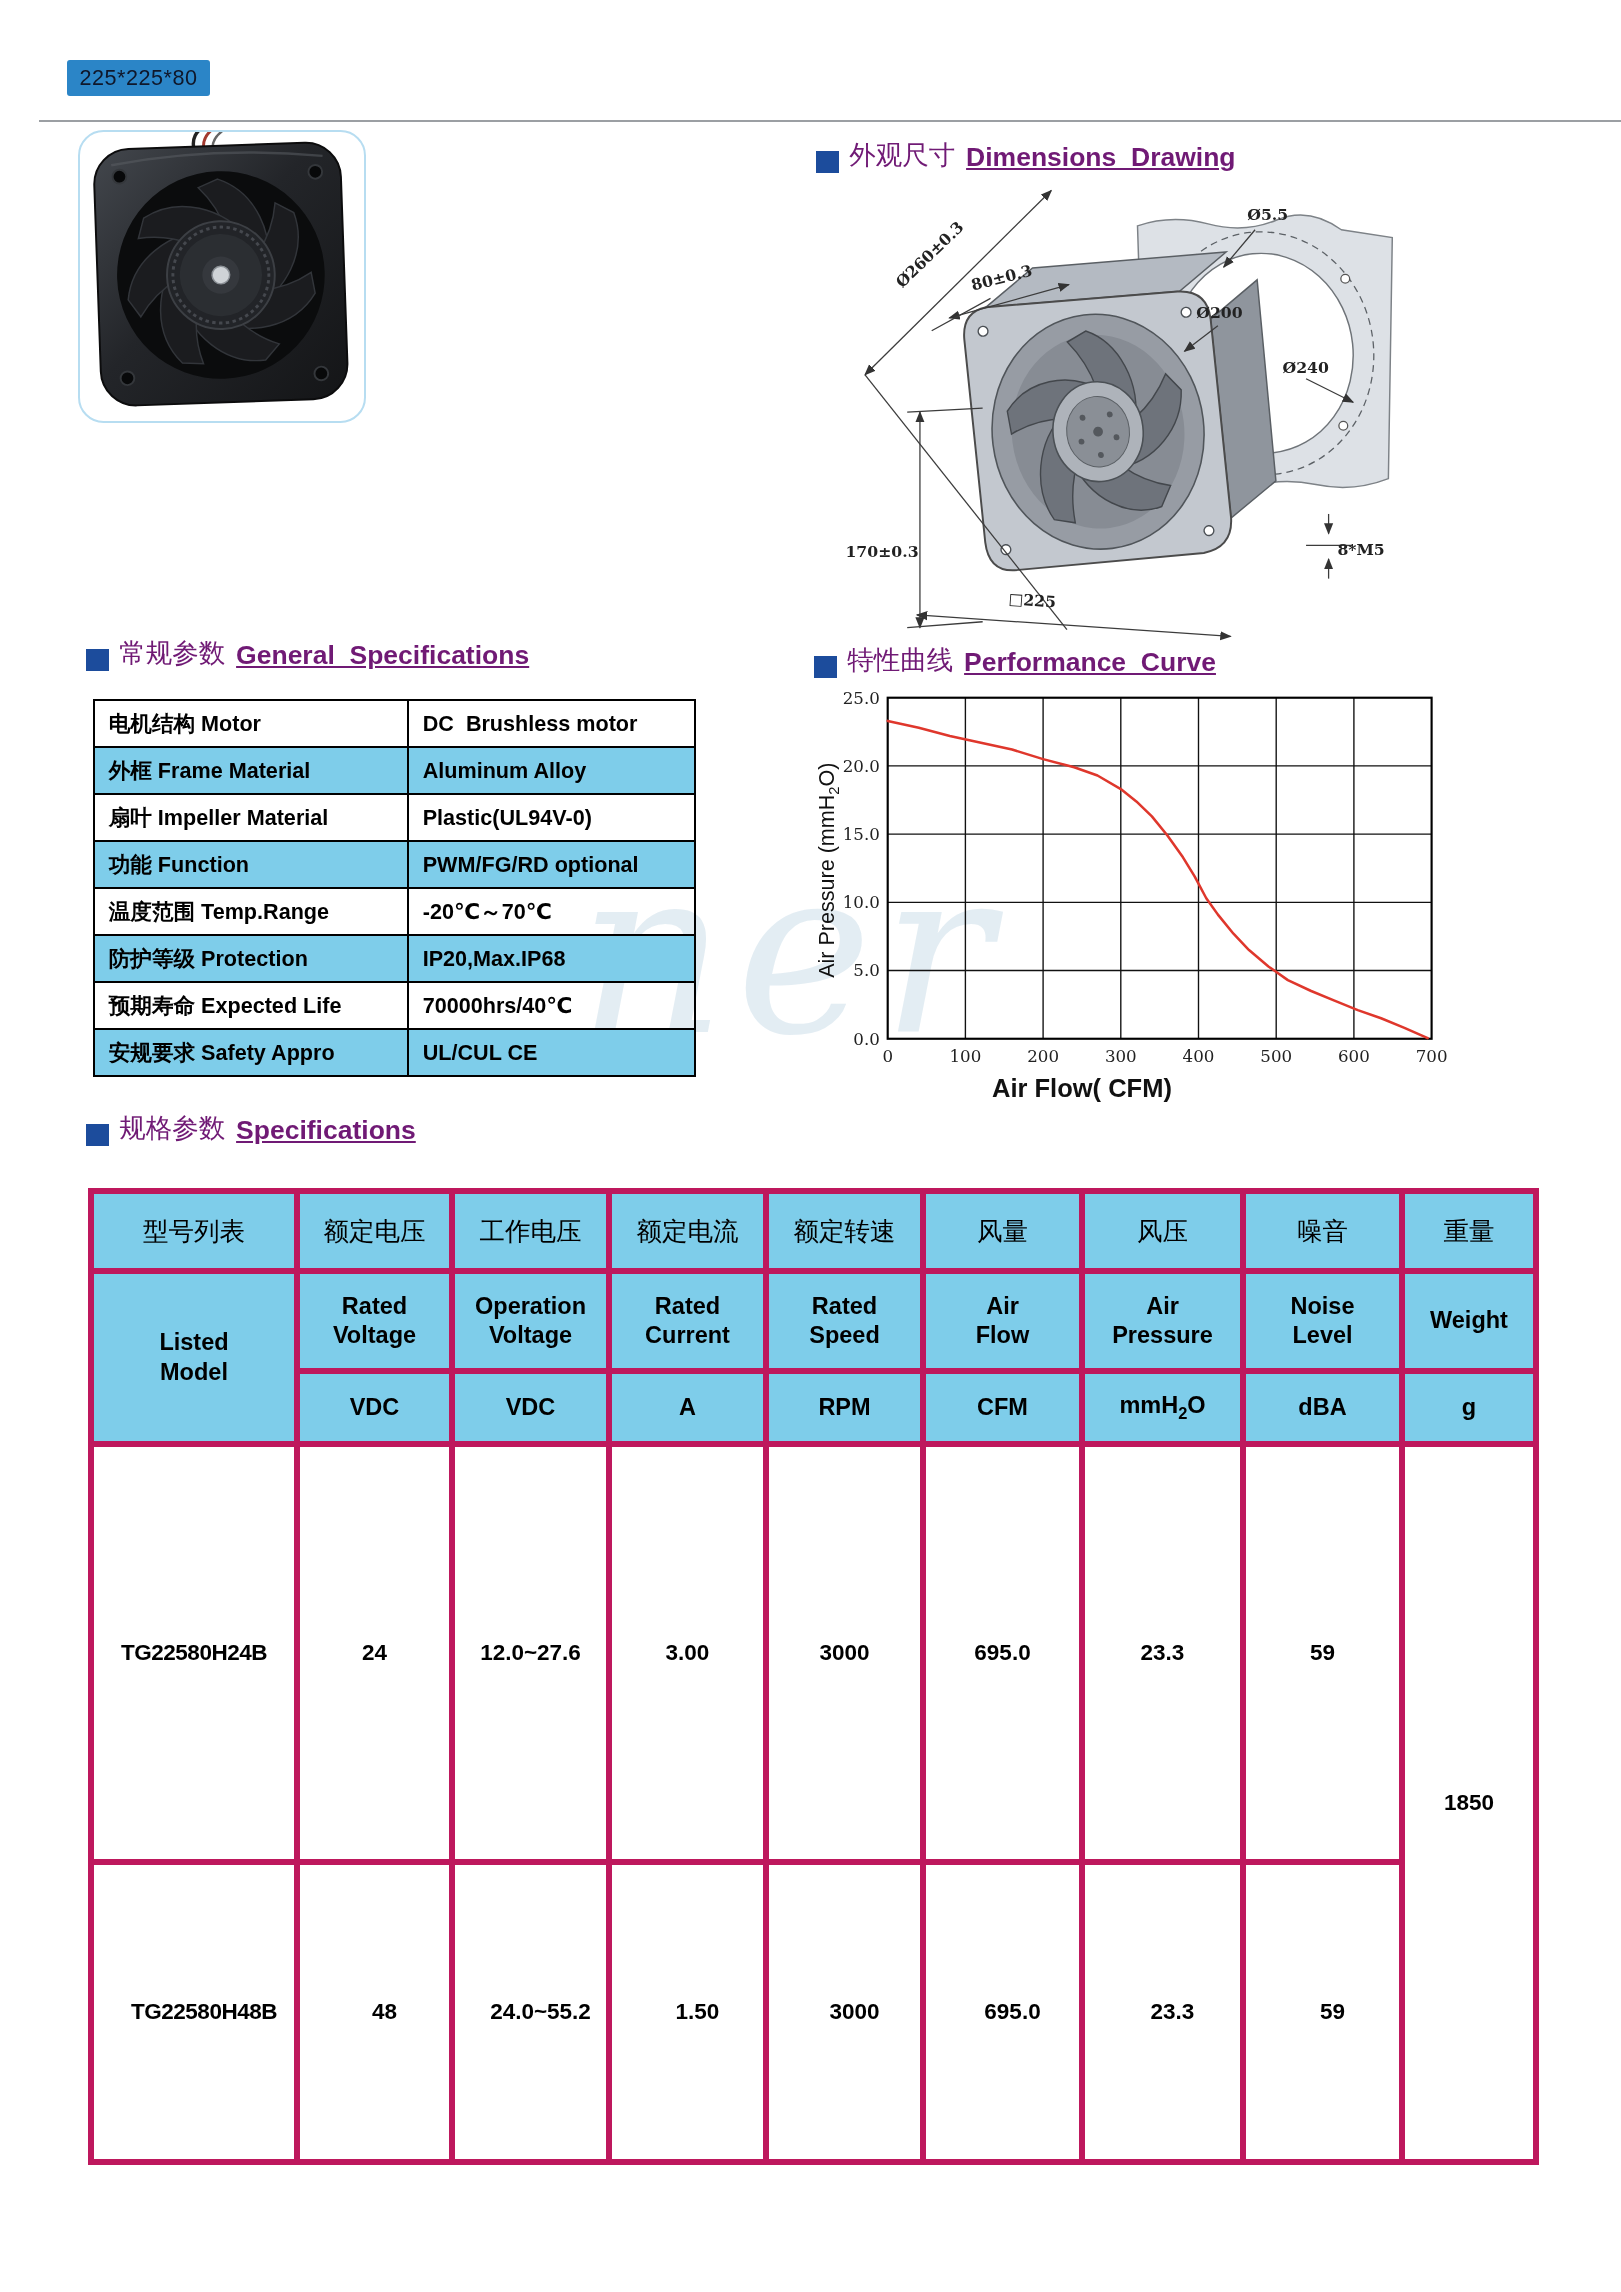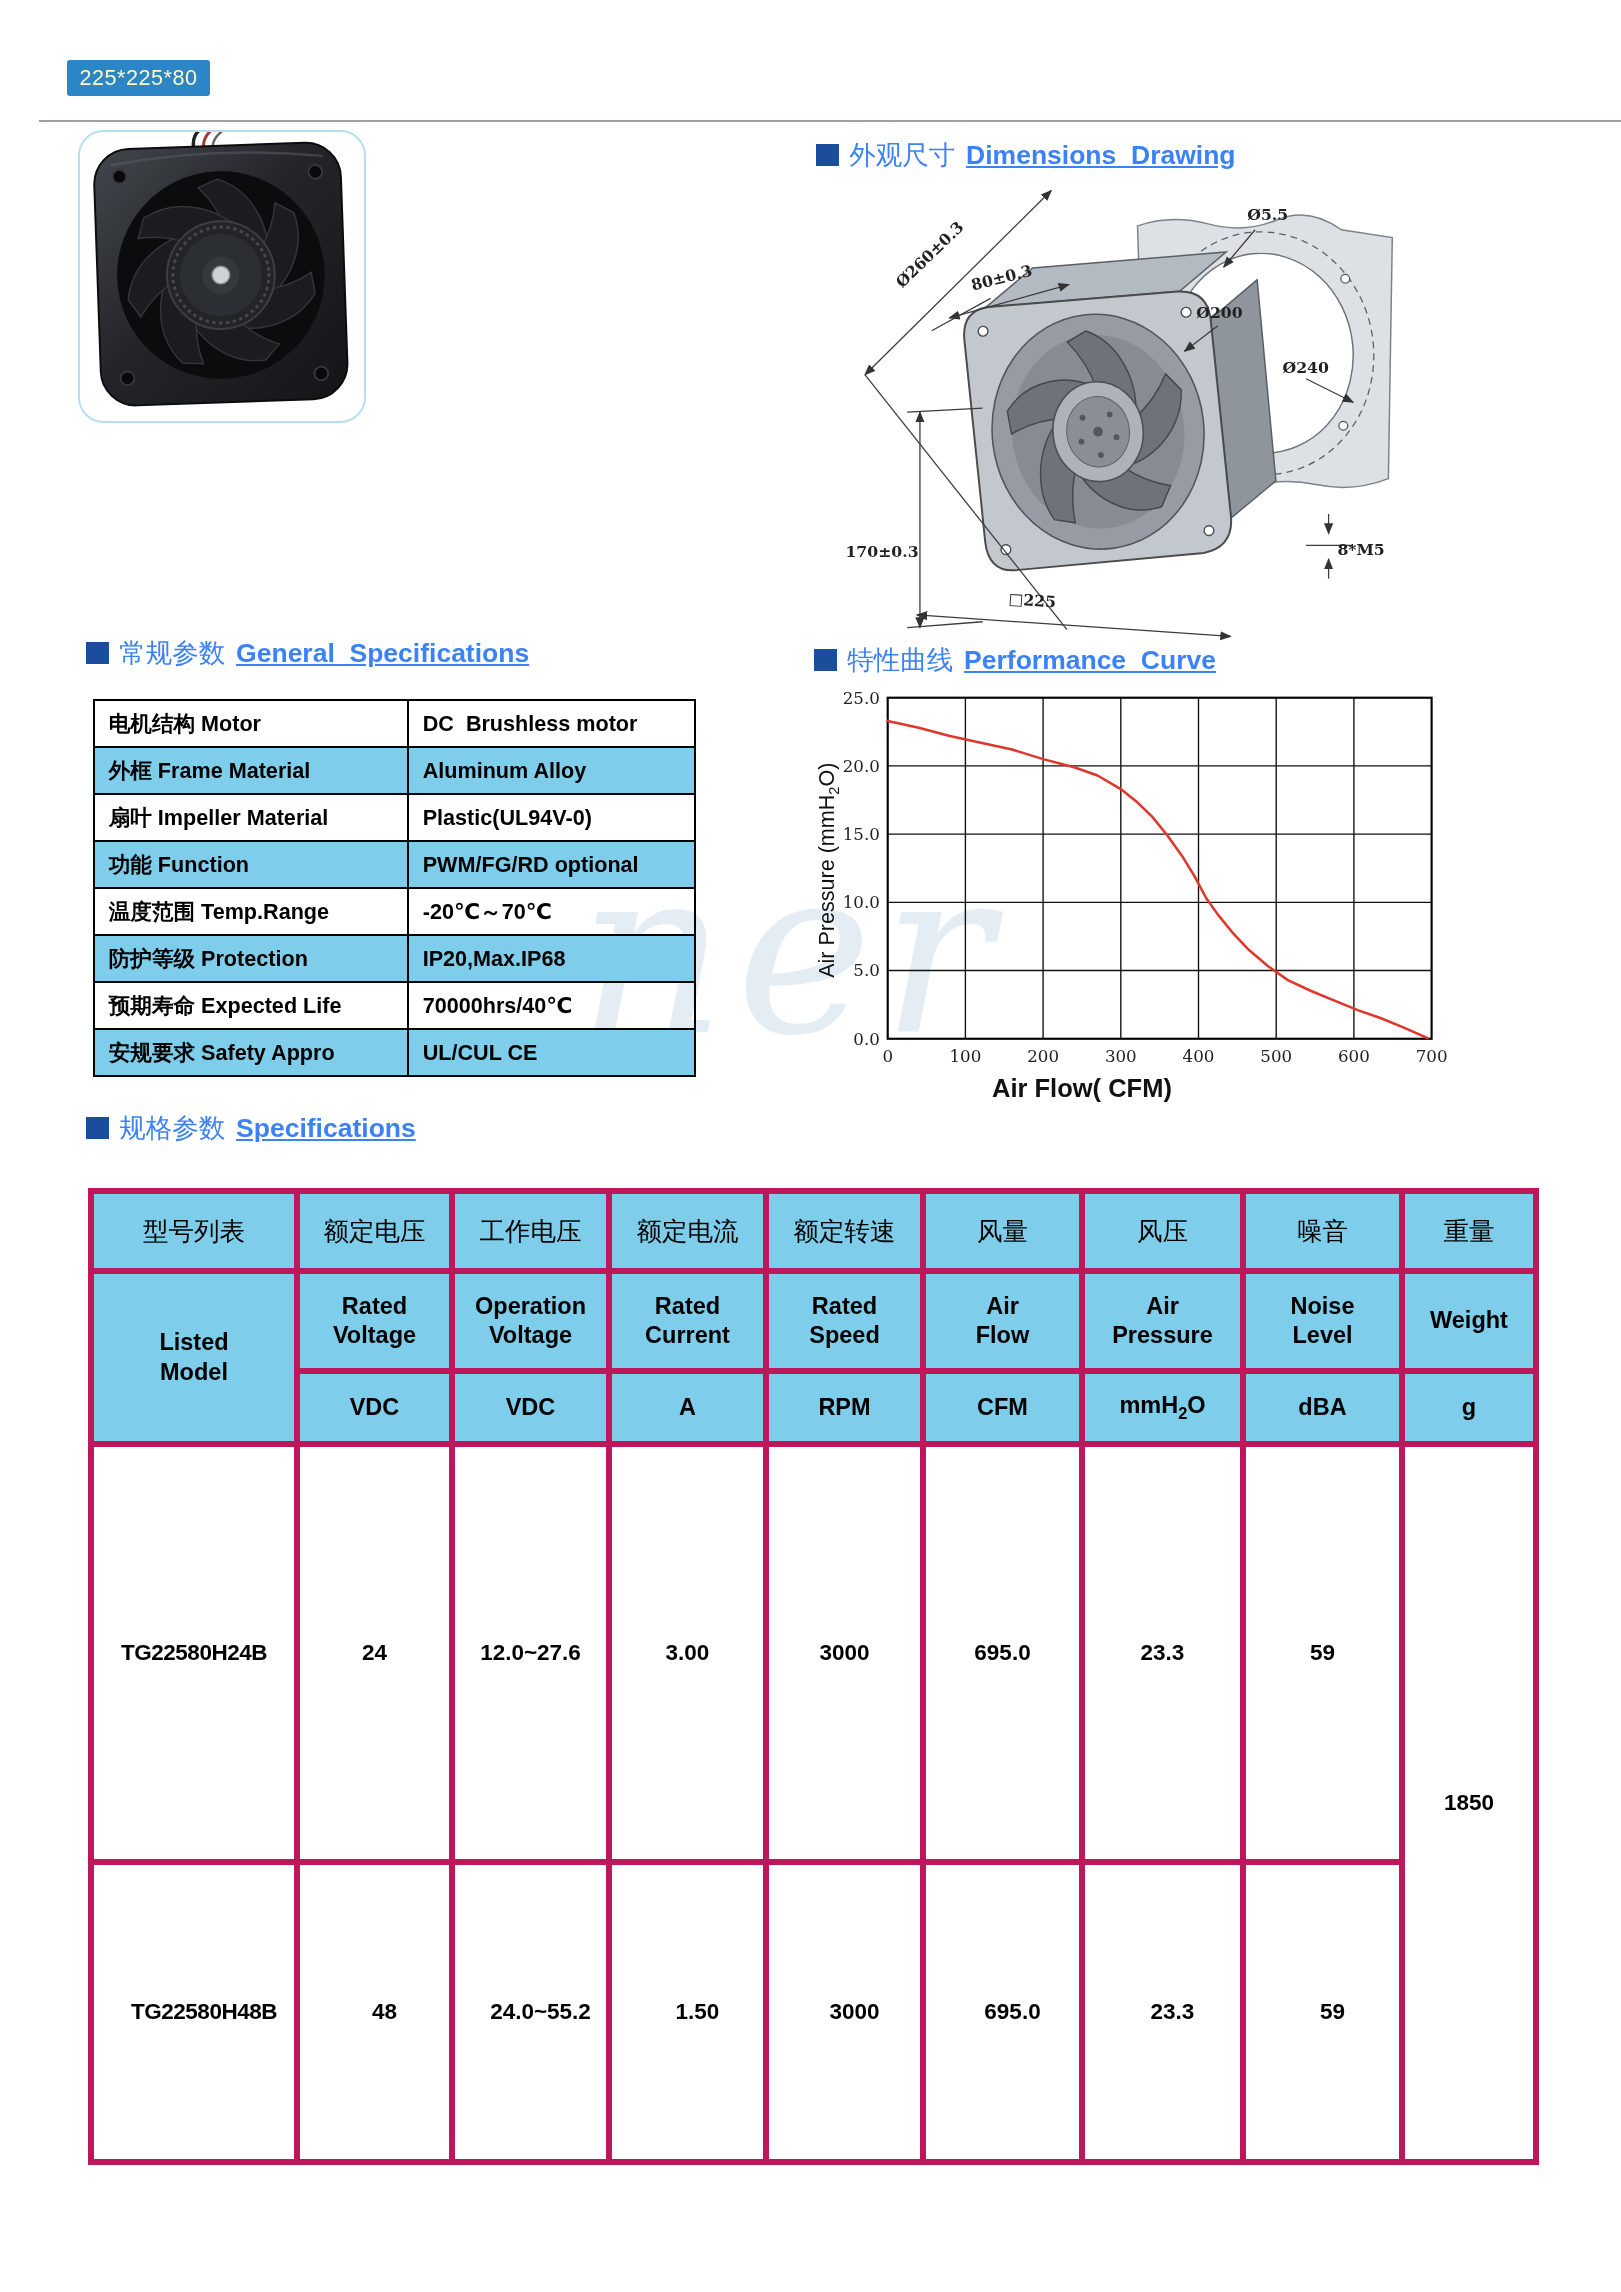--- a/index.html
+++ b/index.html
@@ -1,30 +1,30 @@
 <!DOCTYPE html>
 <html><head>
 <meta charset="utf-8">
 <style>
   html,body{margin:0;padding:0;background:#e8e8e8;}
   .page{position:relative;width:1621px;height:2293px;background:#ffffff;overflow:hidden;
         font-family:"Liberation Sans","DejaVu Sans",sans-serif;color:#000;}
 
   
   .size-badge{position:absolute;left:67px;top:60px;width:143px;height:36px;background:#2b85c7;
-      border-radius:2.9px;color:#fef9c3;font-size:21.6px;display:flex;align-items:center;justify-content:center;
+      border-radius:2.9px;color:#0f172a;font-size:21.6px;display:flex;align-items:center;justify-content:center;
       letter-spacing:0.5px;}
   .divider{position:absolute;left:39px;top:120px;width:1582px;height:2px;background:#9b9fa3;}
 
   
   .photo-card{position:absolute;left:78px;top:130px;width:284px;height:289px;border:2px solid #b7ddf1;
       border-radius:25.5px;background:#fff;overflow:hidden;}
 
   
-  .sec-h{position:absolute;display:flex;align-items:center;gap:10.8px;font-size:26.5px;color:#3b82f6;}
+  .sec-h{position:absolute;display:flex;align-items:flex-end;gap:10.8px;font-size:26.5px;color:#701a75;}
   .sec-h .sq{width:22.5px;height:22.5px;background:#1c4c9c;flex:0 0 auto;}
   .sec-h .zh{font-weight:500;}
   .sec-h .en{font-weight:bold;white-space:pre;text-decoration:underline;}
 
   
   .gtable{position:absolute;left:93px;top:699px;width:601px;border-collapse:collapse;table-layout:fixed;}
   .gtable td{border:2px solid #000;height:45px;font-size:21.6px;font-weight:bold;
       padding:0 5.9px 0 13.7px;white-space:pre-wrap;vertical-align:middle;}
   .gtable tr.alt{background:#7ecdea;}
 

